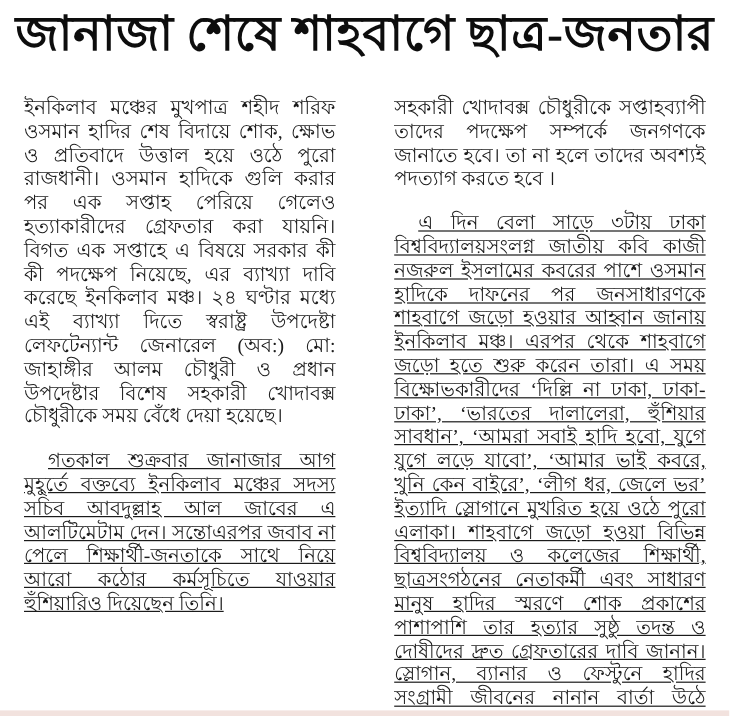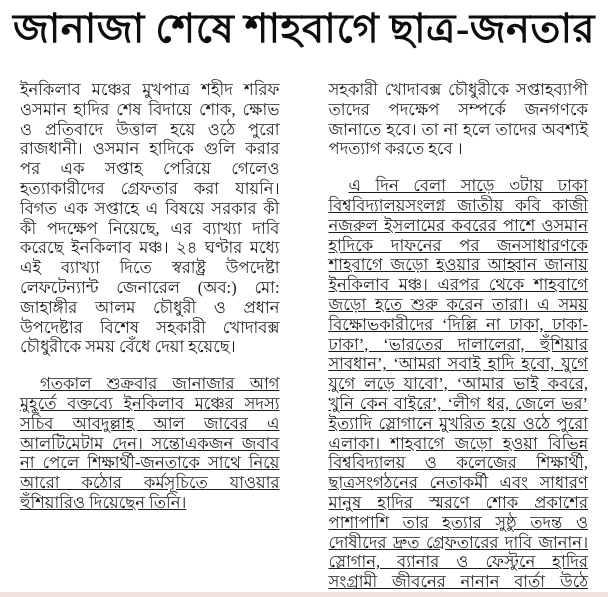--- a/index.html
+++ b/index.html
@@ -83,21 +83,21 @@
 <div class="page">
 
   <div class="headline">
     <div class="hline">জানাজা শেষে শাহবাগে ছাত্র-জনতার</div>
   </div>
 
   <div class="body-wrap">
 
     <div class="col">
       <p>ইনকিলাব মঞ্চের মুখপাত্র শহীদ শরিফ ওসমান হাদির শেষ বিদায়ে শোক, ক্ষোভ ও প্রতিবাদে উত্তাল হয়ে ওঠে পুরো রাজধানী। ওসমান হাদিকে গুলি করার পর এক সপ্তাহ পেরিয়ে গেলেও হত্যাকারীদের গ্রেফতার করা যায়নি। বিগত এক সপ্তাহে এ বিষয়ে সরকার কী কী পদক্ষেপ নিয়েছে, এর ব্যাখ্যা দাবি করেছে ইনকিলাব মঞ্চ। ২৪ ঘণ্টার মধ্যে এই ব্যাখ্যা দিতে স্বরাষ্ট্র উপদেষ্টা লেফটেন্যান্ট জেনারেল (অব:) মো: জাহাঙ্গীর আলম চৌধুরী ও প্রধান উপদেষ্টার বিশেষ সহকারী খোদাবক্স চৌধুরীকে সময় বেঁধে দেয়া হয়েছে।</p>
-      <p class="indent">গতকাল শুক্রবার জানাজার আগ মুহূর্তে বক্তব্যে ইনকিলাব মঞ্চের সদস্য সচিব আবদুল্লাহ আল জাবের এ আলটিমেটাম দেন। সন্তোএকজন জবাব না পেলে শিক্ষার্থী-জনতাকে সাথে নিয়ে আরো কঠোর কর্মসূচিতে যাওয়ার হুঁশিয়ারিও দিয়েছেন তিনি।</p>
+      <p class="indent">গতকাল শুক্রবার জানাজার আগ মুহূর্তে বক্তব্যে ইনকিলাব মঞ্চের সদস্য সচিব আবদুল্লাহ আল জাবের এ আলটিমেটাম দেন। সন্তোএরপর জবাব না পেলে শিক্ষার্থী-জনতাকে সাথে নিয়ে আরো কঠোর কর্মসূচিতে যাওয়ার হুঁশিয়ারিও দিয়েছেন তিনি।</p>
     </div>
 
     <div class="col">
       <p>সহকারী খোদাবক্স চৌধুরীকে সপ্তাহব্যাপী তাদের পদক্ষেপ সম্পর্কে জনগণকে জানাতে হবে। তা না হলে তাদের অবশ্যই পদত্যাগ করতে হবে ।</p>
       <p class="indent">এ দিন বেলা সাড়ে ৩টায় ঢাকা বিশ্ববিদ্যালয়সংলগ্ন জাতীয় কবি কাজী নজরুল ইসলামের কবরের পাশে ওসমান হাদিকে দাফনের পর জনসাধারণকে শাহবাগে জড়ো হওয়ার আহ্বান জানায় ইনকিলাব মঞ্চ। এরপর থেকে শাহবাগে জড়ো হতে শুরু করেন তারা। এ সময় বিক্ষোভকারীদের ‘দিল্লি না ঢাকা, ঢাকা-ঢাকা’, ‘ভারতের দালালেরা, হুঁশিয়ার সাবধান’, ‘আমরা সবাই হাদি হবো, যুগে যুগে লড়ে যাবো’, ‘আমার ভাই কবরে, খুনি কেন বাইরে’, ‘লীগ ধর, জেলে ভর’ ইত্যাদি স্লোগানে মুখরিত হয়ে ওঠে পুরো এলাকা। শাহবাগে জড়ো হওয়া বিভিন্ন বিশ্ববিদ্যালয় ও কলেজের শিক্ষার্থী, ছাত্রসংগঠনের নেতাকর্মী এবং সাধারণ মানুষ হাদির স্মরণে শোক প্রকাশের পাশাপাশি তার হত্যার সুষ্ঠু তদন্ত ও দোষীদের দ্রুত গ্রেফতারের দাবি জানান। স্লোগান, ব্যানার ও ফেস্টুনে হাদির সংগ্রামী জীবনের নানান বার্তা উঠে আসে।</p>
       <p class="indent">
         <span>জাবের বলেন, ওসমান হাদিকে একজন খুন করেনি। এর পেছনে একটি পুরো চক্র রয়েছে। বাংলাদেশের</span><span class="cont-square"></span><span class="cont-text">১৩ পৃ: ৩-এর কলামে</span>
       </p>
     </div>
 

